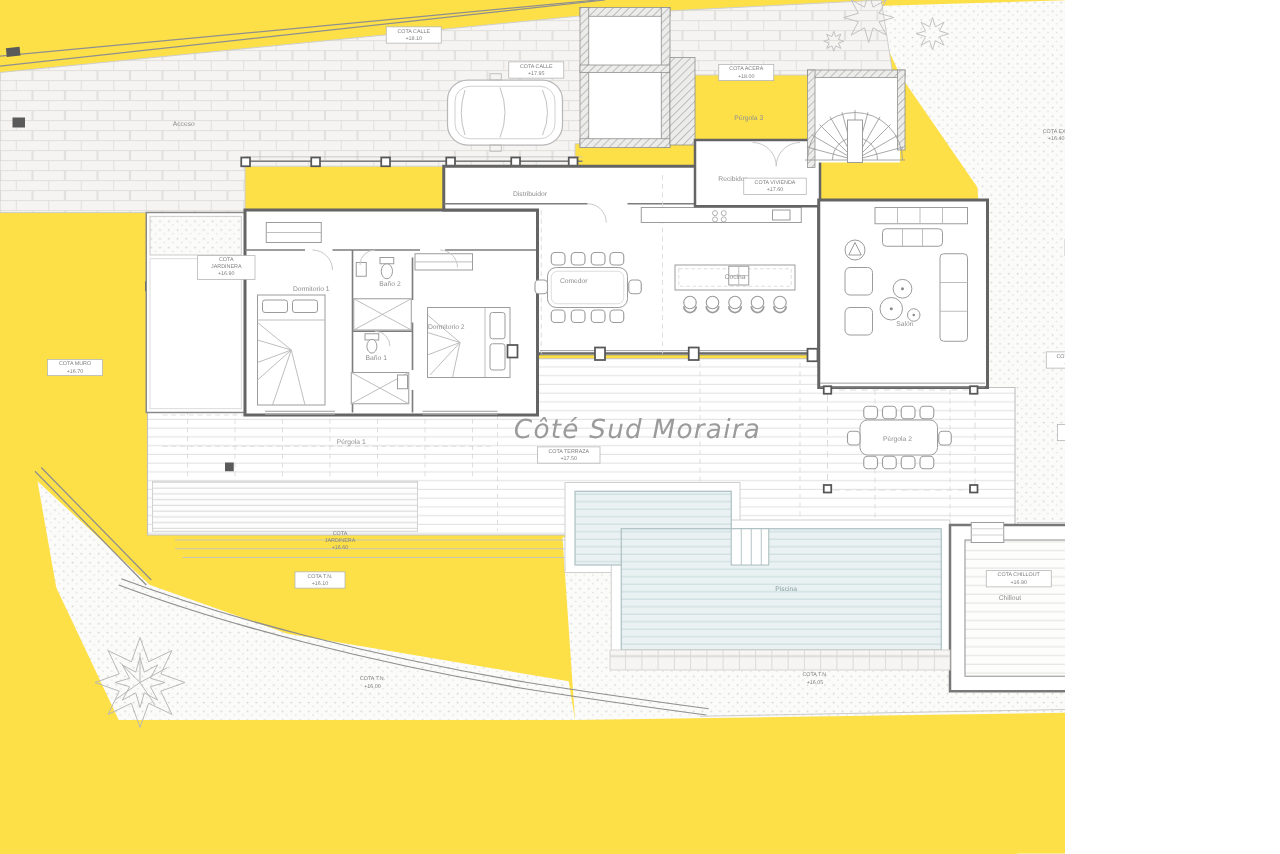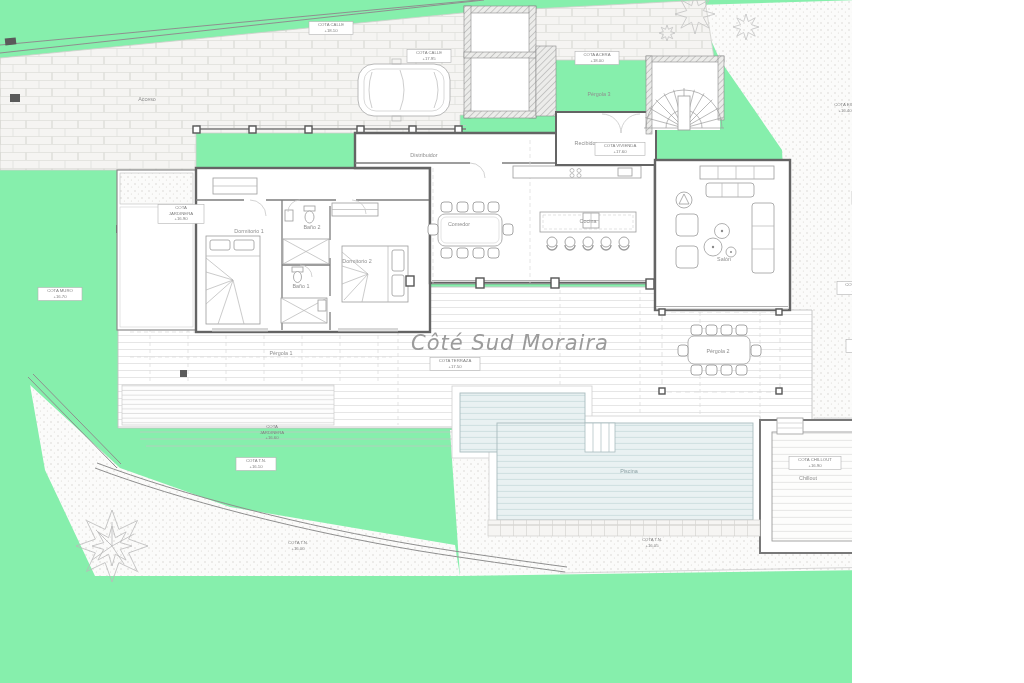--- a/index.html
+++ b/index.html
@@ -1,16 +1,16 @@
 <!DOCTYPE html>
 <html><head>
 <meta charset="utf-8">
 <style>
   html,body{margin:0;padding:0;background:#ffffff;}
-  .page{position:relative;width:852px;height:683px;background:#86efac;overflow:hidden;
+  .page{position:relative;width:852px;height:683px;background:#fde047;overflow:hidden;
         font-family:"Liberation Sans",sans-serif;}
   svg{position:absolute;inset:0;display:block;}
   text{font-family:"Liberation Sans",sans-serif;}
   .title-txt{font-family:"DejaVu Sans",sans-serif;font-style:italic;font-size:21px;
              fill:#9b9b9b;letter-spacing:1px;text-anchor:middle;}
   .rl{font-size:5.4px;fill:#8f8f8f;text-anchor:middle;}
   .rl-blue{font-size:5.4px;fill:#8aa0a3;text-anchor:middle;}
   .cl{font-size:4.3px;fill:#7f7f7f;text-anchor:middle;}
   .cota-box{fill:#ffffff;stroke:#b2b2b2;stroke-width:0.6;}
   .wall{stroke:#646464;stroke-width:2.4;fill:#ffffff;}

